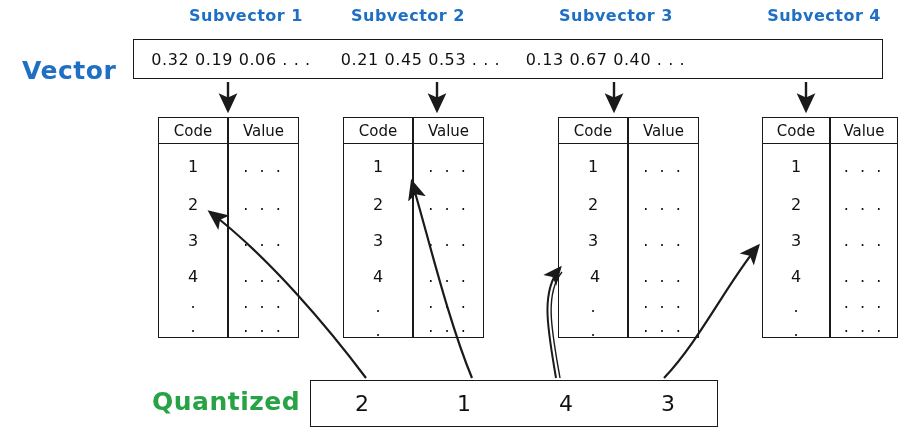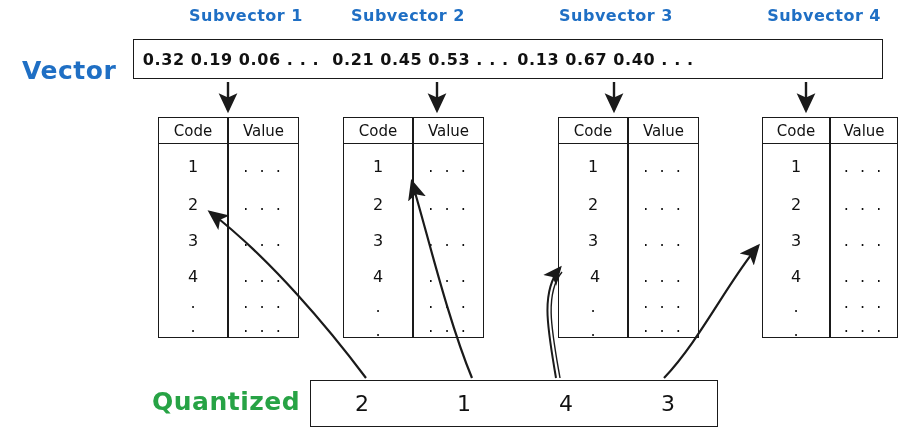--- a/index.html
+++ b/index.html
@@ -6,21 +6,21 @@
   body{width:909px;height:432px;position:relative;overflow:hidden;
        font-family:"DejaVu Sans",sans-serif;}
   .stage{position:absolute;left:0;top:0;width:909px;height:432px;}
   .lbl{position:absolute;white-space:nowrap;font-weight:700;}
   .sub-title{font-size:16px;color:#1f6fc4;letter-spacing:.5px;}
   .row-label{font-size:25px;letter-spacing:.5px;}
   #vector-label{color:#1f6fc4;}
   #codebook-label{color:#d93025;}
   #quantized-label{color:#27a345;}
 
-  .vec-box{position:absolute;border:1.6px solid #1a1a1a;background:#fff;box-sizing:border-box;font-weight:bold;}
+  .vec-box{position:absolute;border:1.6px solid #1a1a1a;background:#fff;box-sizing:border-box;}
   .vec-cell{position:absolute;top:0;bottom:0;display:flex;align-items:center;justify-content:center;
             box-sizing:border-box;font-size:16px;color:#111;letter-spacing:.6px;}
   .vec-div{position:absolute;width:1.6px;background:#1a1a1a;}
 
   .cb-table{position:absolute;border:1.6px solid #1a1a1a;background:#fff;box-sizing:border-box;}
   .cb-head{position:absolute;left:0;right:0;top:0;height:26px;border-bottom:1.6px solid #1a1a1a;box-sizing:border-box;}
   .cb-vdiv{position:absolute;top:0;bottom:0;width:1.6px;background:#1a1a1a;}
   .cb-h-cell{position:absolute;top:0;height:26px;display:flex;align-items:center;justify-content:center;
              font-size:15px;color:#111;}
   .cb-cell{position:absolute;display:flex;align-items:center;justify-content:center;font-size:16px;color:#111;}

